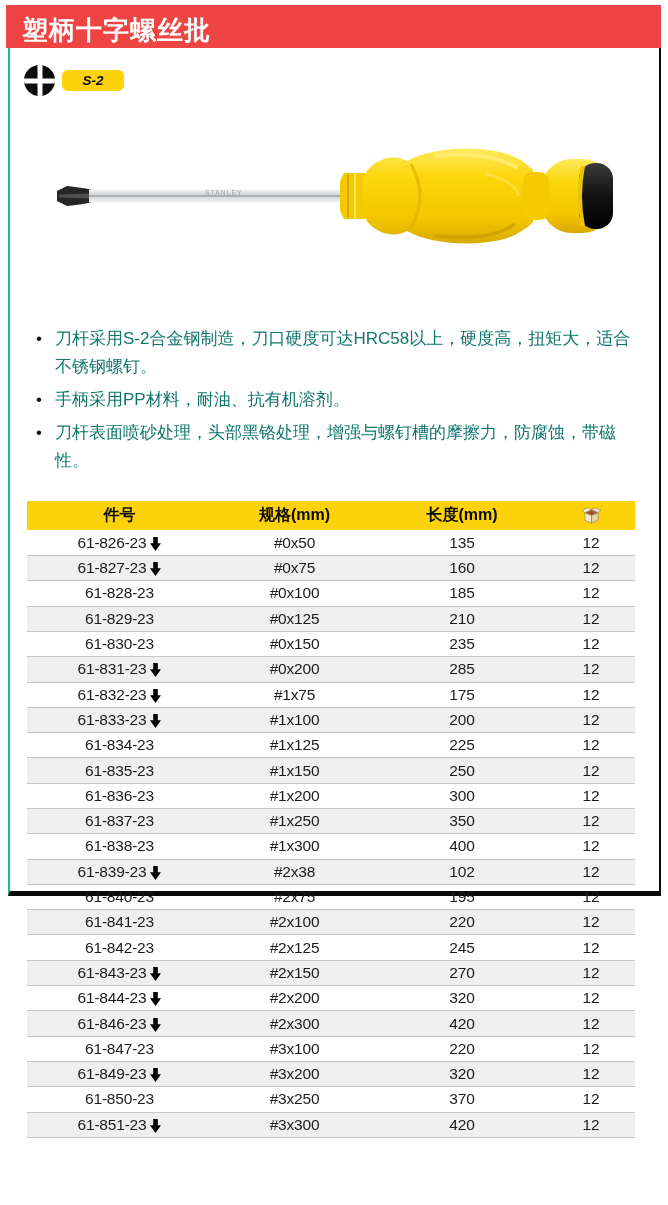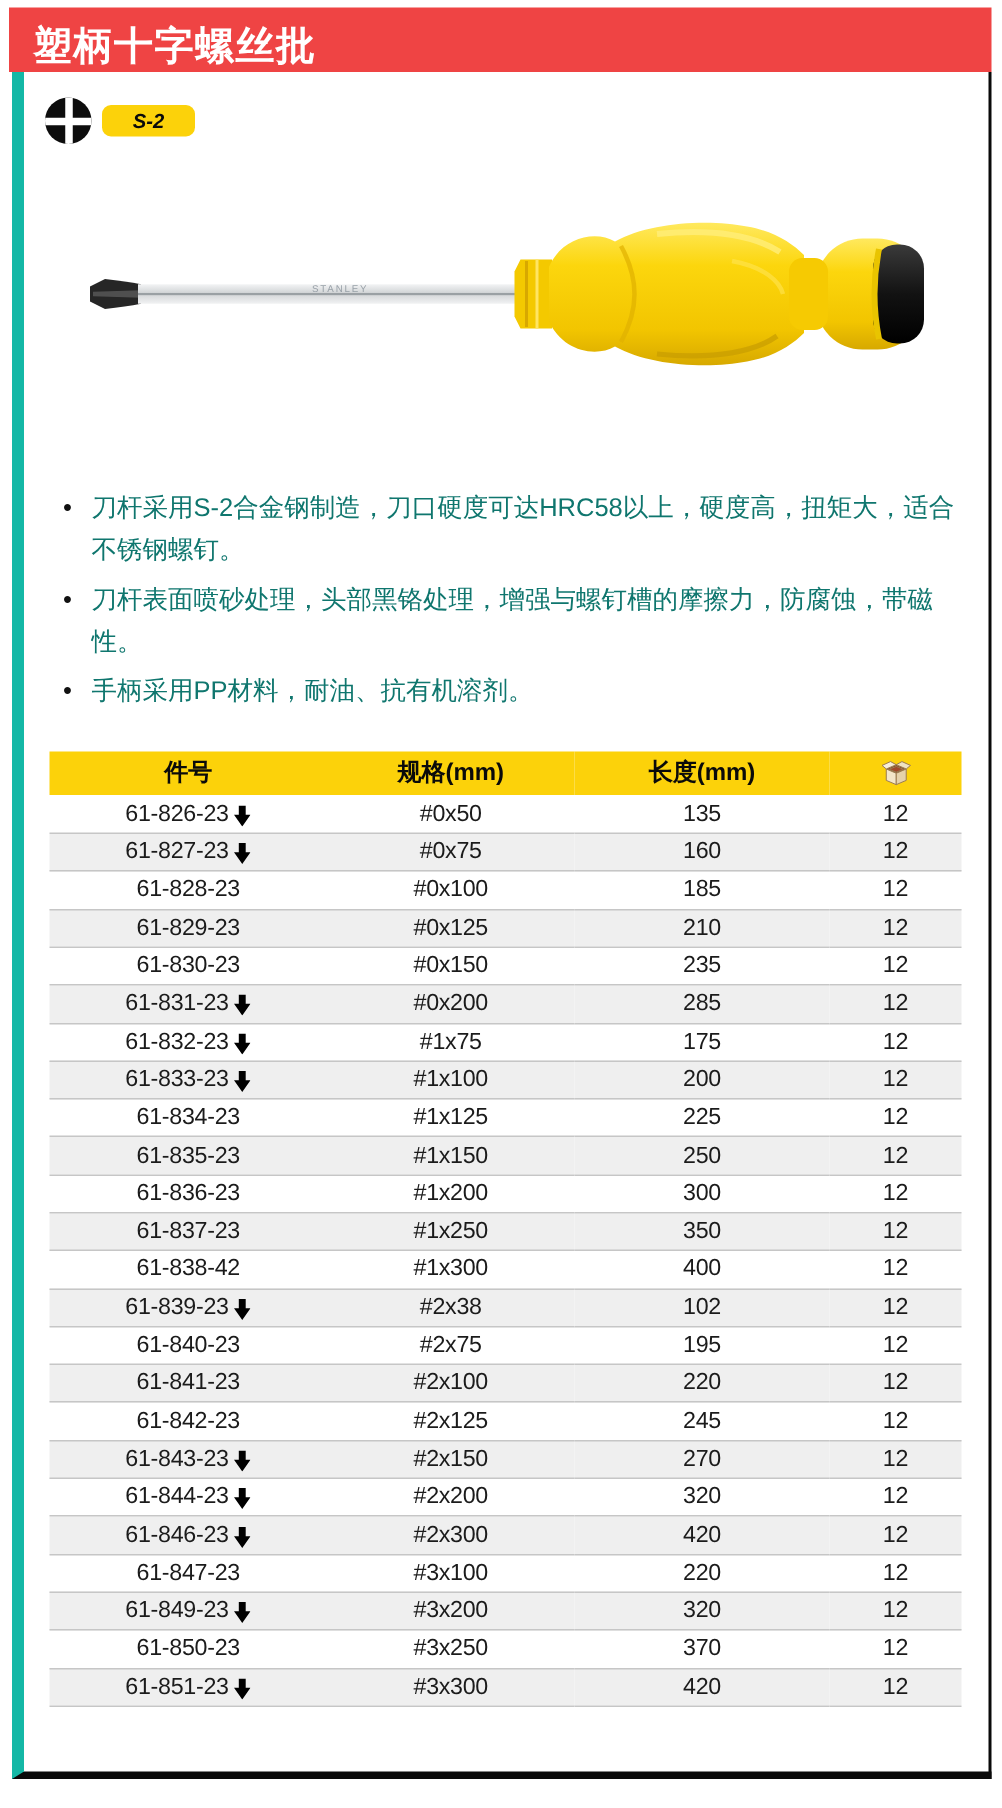--- a/index.html
+++ b/index.html
@@ -5,22 +5,22 @@
   * { margin:0; padding:0; box-sizing:border-box; }
   html,body { background:#fff; }
   body { font-family:"Liberation Sans","DejaVu Sans",sans-serif; color:#111; }
   .sheet { position:relative; width:668px; height:1205px; background:#fff; overflow:hidden; }
 
   
   .title-bar { margin:5px 7px 0 6px; height:43px; background:#ef4444; display:flex; align-items:flex-end; }
   .title-bar h1 { color:#fff; font-size:26px; font-weight:bold; padding-left:16px; letter-spacing:1px; }
 
   
-  .frame { margin:0 7px 0 8px; height:1138px; background:#fff;
-           border-left:8px solid #14b8a6; border-right:2px solid #0a0a0a; border-bottom:5px solid #0a0a0a; }
+  .frame { margin:0 7px 0 8px; height:848px; background:#fff;
+           border-left:2px solid #14b8a6; border-right:2px solid #0a0a0a; border-bottom:5px solid #0a0a0a; }
 
   
   .badge-row { display:flex; align-items:center; gap:7px; padding:17px 0 0 14px; }
   .phillips { position:relative; width:31px; height:31px; border-radius:50%; background:#0d0d0d; overflow:hidden; flex:0 0 auto; }
   .phillips .ph-h { position:absolute; left:-2px; right:-2px; top:50%; height:5px; transform:translateY(-50%); background:#fff; }
   .phillips .ph-v { position:absolute; top:-2px; bottom:-2px; left:50%; width:5px; transform:translateX(-50%); background:#fff; }
   .s2-badge { display:inline-flex; align-items:center; justify-content:center;
               width:62px; height:21px; border-radius:6px; background:#fcd20a;
               font-style:italic; font-weight:bold; font-size:13.5px; color:#0a0a0a; }
 
@@ -107,22 +107,22 @@
 
         <path d="M356 30 C368 52 368 72 356 94" stroke="#dfb000" stroke-width="3" fill="none" opacity="0.7"></path>
         <path d="M380 22 C420 18 446 24 462 34" stroke="#ffee79" stroke-width="4" fill="none" opacity="0.8"></path>
         <path d="M380 102 C420 106 446 100 460 90" stroke="#c79c00" stroke-width="3.5" fill="none" opacity="0.7"></path>
         <path d="M430 40 C452 44 462 54 464 62" stroke="#ffe454" stroke-width="3" fill="none" opacity="0.6"></path>
       </svg>
     </div>
 
     <ul class="features">
         <li>刀杆采用S-2合金钢制造，刀口硬度可达HRC58以上，硬度高，扭矩大，适合不锈钢螺钉。</li>
+        <li>手柄采用PP材料，耐油、抗有机溶剂。</li>
         <li>刀杆表面喷砂处理，头部黑铬处理，增强与螺钉槽的摩擦力，防腐蚀，带磁性。</li>
-        <li>手柄采用PP材料，耐油、抗有机溶剂。</li>
       </ul>
 
     <table class="spec">
       <colgroup>
           <col class="c1">
           <col class="c2">
           <col class="c3">
           <col class="c4">
         </colgroup>
       <thead>
@@ -293,21 +293,21 @@
 
       </span>
     </td>
     <td>#1x250</td>
     <td>350</td>
     <td>12</td>
   </tr>
           <tr>
     <td>
       <span class="part-cell">
-        <span>61-838-42</span>
+        <span>61-838-23</span>
 
       </span>
     </td>
     <td>#1x300</td>
     <td>400</td>
     <td>12</td>
   </tr>
           <tr>
     <td>
       <span class="part-cell">

